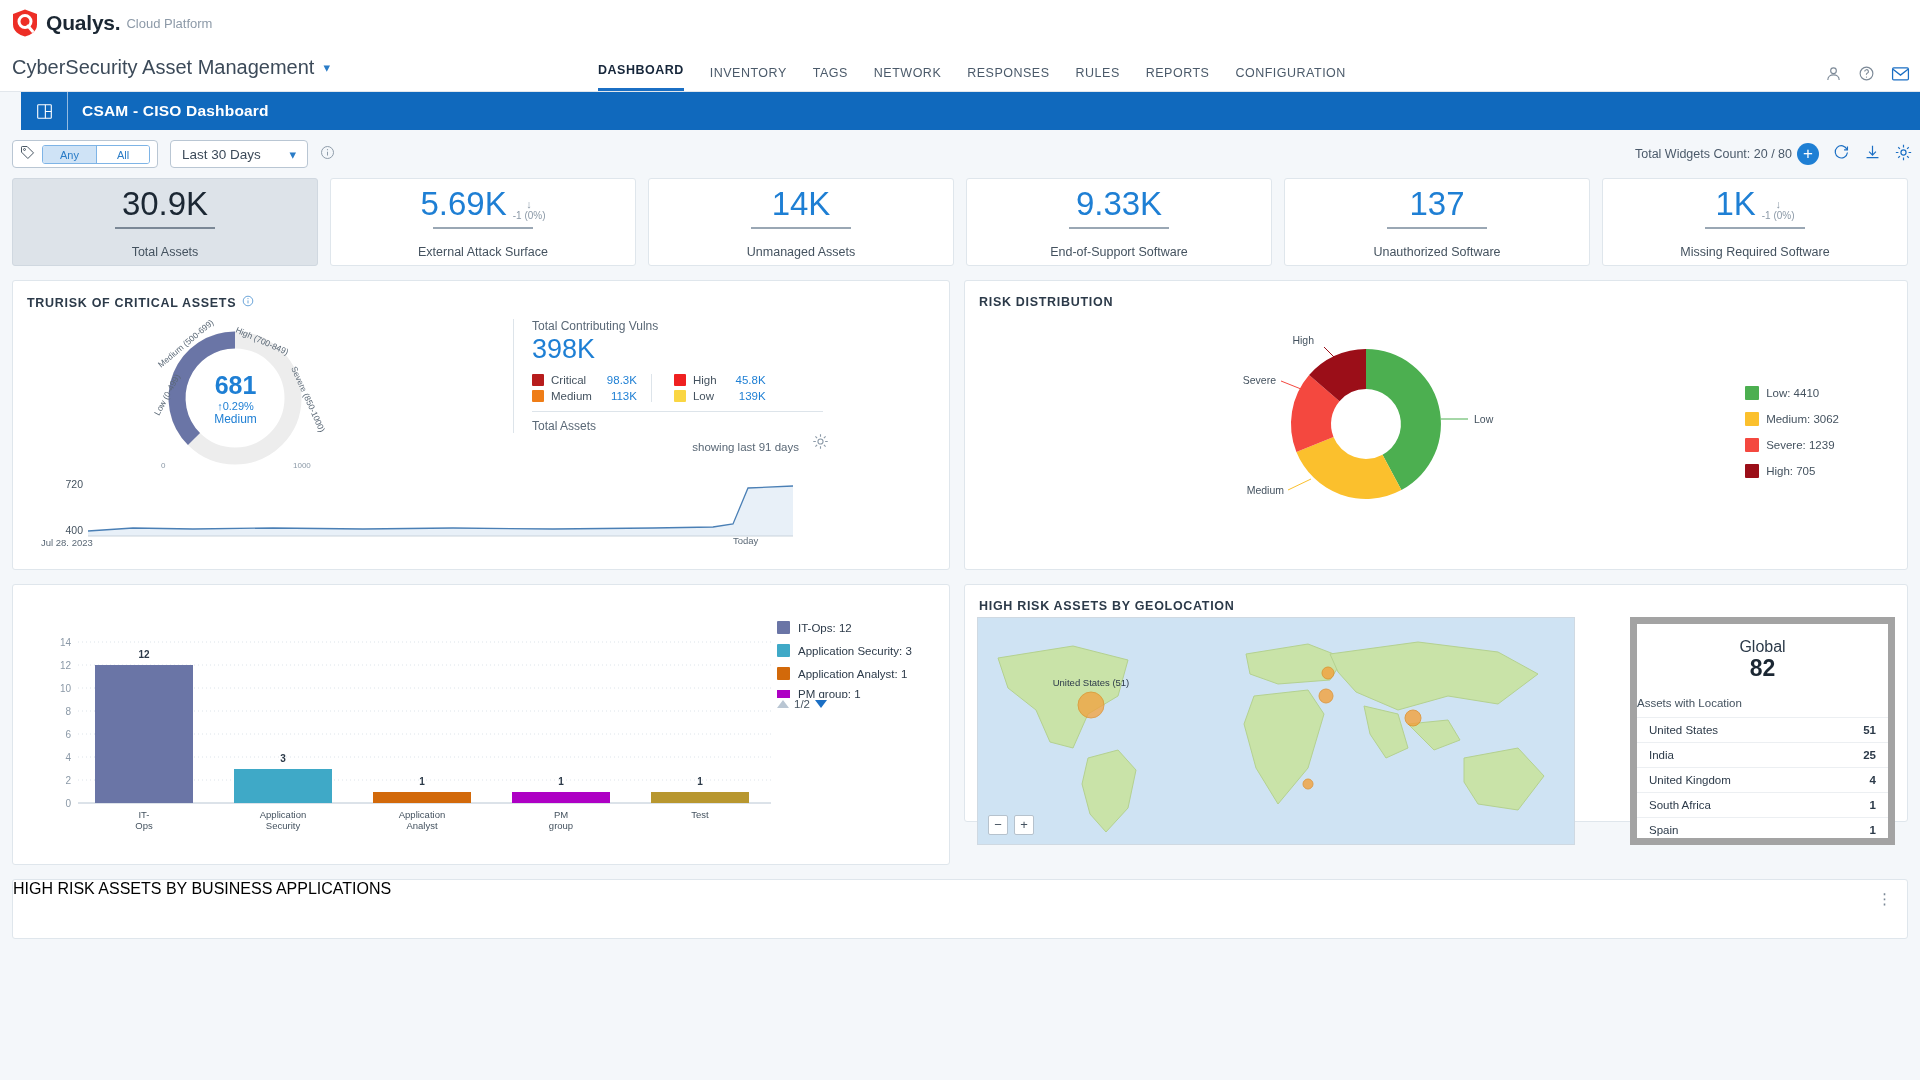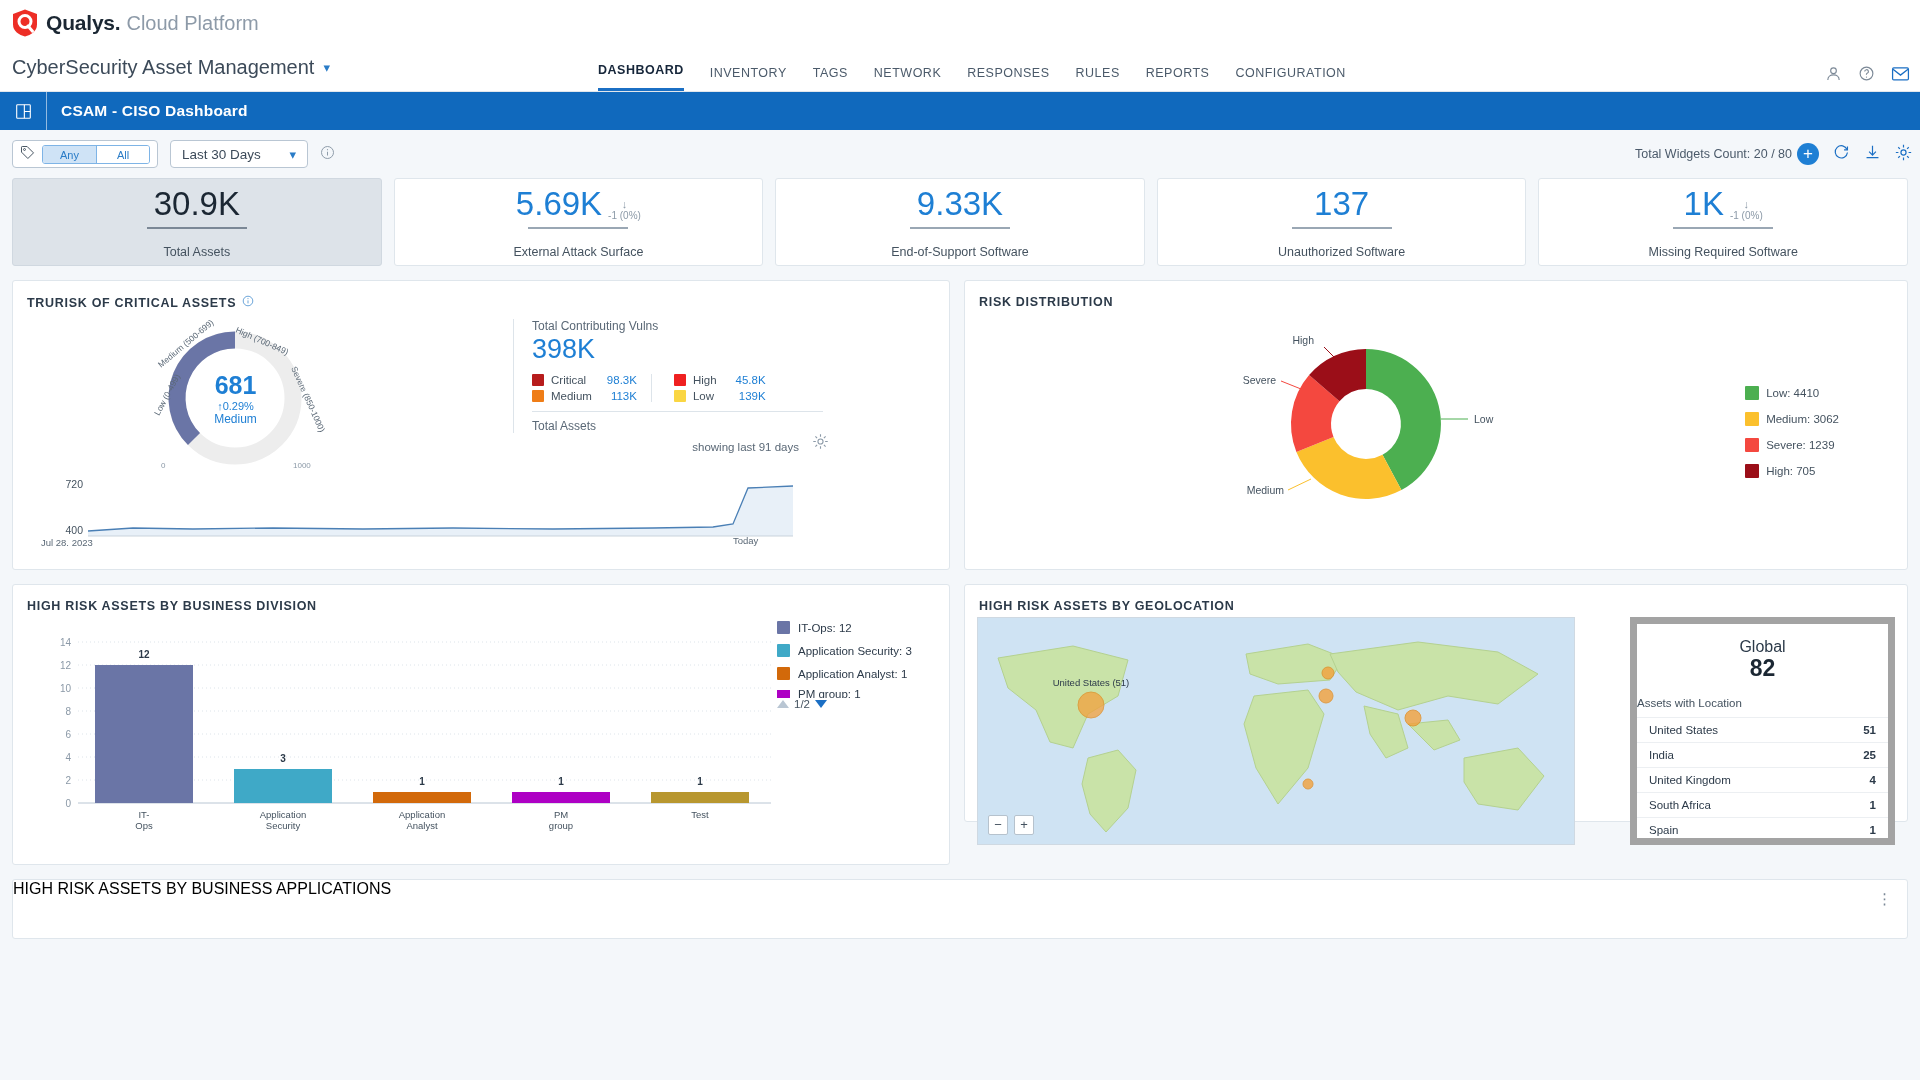--- a/index.html
+++ b/index.html
@@ -10,21 +10,21 @@
     overflow: hidden;
   }
 
   
   .brandbar {
     height: 46px; background: #ffffff; display: flex; align-items: center;
     padding-left: 10px;
   }
   .qlogo { width: 30px; height: 30px; flex: 0 0 30px; }
   .brand-name { font-size: 21px; font-weight: bold; color: #1b2733; letter-spacing: -0.2px; margin-left: 6px;}
-  .brand-sub { font-size: 20px; color: #8d9aa8; margin-left: 6px; }
+  .brand-sub { font-size: 13px; color: #8d9aa8; margin-left: 6px; }
 
   
   .navbar {
     height: 46px; background: #ffffff; display: flex; align-items: flex-end;
     border-bottom: 1px solid #e2e7ec; position: relative;
   }
   .app-title {
     font-size: 20px; color: #3c4a59; padding: 0 0 12px 12px; display: flex; align-items: center; gap: 9px;
   }
   .chev { color: #2a7cc7; font-size: 13px; }
@@ -32,21 +32,21 @@
   .navitem {
     font-size: 12.5px; letter-spacing: .5px; color: #4b5a6a; padding-bottom: 11px;
     font-family: "Liberation Sans", sans-serif;
   }
   .navitem.active { color: #16263a; font-weight: bold; border-bottom: 3px solid #1b6fc4; }
   .navicons { position: absolute; right: 10px; bottom: 9px; display: flex; gap: 16px; align-items: center; color: #7b8896; }
   .navicons svg { display:block; }
 
   
   .dashhead {
-    height: 38px; background: #1069bd; display: flex; align-items: center; color: #fff;
+    height: 38px; background: #1069bd; display: flex; align-items: center; color: #fff; margin-left: 21px;
   }
   .dashhead .gicon { width: 46px; display: flex; justify-content: center; align-items: center; }
   .dashhead .sep { width: 1px; height: 38px; background: rgba(255,255,255,.55); }
   .dashhead .dtitle { font-size: 15.5px; font-weight: bold; padding-left: 14px; letter-spacing: .2px; }
 
   
   .filterrow { height: 48px; display: flex; align-items: center; padding: 0 12px; gap: 12px; position: relative; }
   .tagbox {
     height: 28px; border: 1px solid #b9c6d3; border-radius: 4px; background: #fff;
     display: flex; align-items: center; padding: 0 7px; gap: 7px;
@@ -240,20 +240,27 @@
     <div class="rule"></div>
     <div class="lbl">Total Assets</div>
   </div>
   <div class="kpi">
     <div class="num">
       <span>5.69K</span>
       <span class="delta"><span class="arr">↓</span><span>-1 (0%)</span></span>
     </div>
     <div class="rule"></div>
     <div class="lbl">External Attack Surface</div>
+  </div>
+  <div class="kpi">
+    <div class="num">
+        <span>14K</span>
+      </div>
+    <div class="rule"></div>
+    <div class="lbl">Unmanaged Assets</div>
   </div>
   <div class="kpi">
     <div class="num">
         <span>9.33K</span>
       </div>
     <div class="rule"></div>
     <div class="lbl">End-of-Support Software</div>
   </div>
   <div class="kpi">
     <div class="num">
@@ -398,23 +405,20 @@
         <span class="sw" style="background:#9b0e18;width:14px;height:14px"></span>
         <span>High: 705</span>
       </div>
     </div>
   </div>
 </div>
 
 <div class="grid">
 
   <div class="card barcard">
-    <div class="ctitle">
-      <span>HIGH RISK ASSETS BY BUSINESS DIVISION</span>
-    </div>
     <svg width="780" height="225" viewBox="0 0 780 225" style="position:absolute;left:10px;top:28px">
 
       <g font-size="10" fill="#8b99a7" font-family="Liberation Sans, sans-serif" text-anchor="end">
         <text x="48" y="194">0</text>
           <text x="48" y="171">2</text>
           <text x="48" y="148">4</text>
         <text x="48" y="125">6</text>
           <text x="48" y="102">8</text>
           <text x="48" y="79">10</text>
         <text x="48" y="56">12</text>

